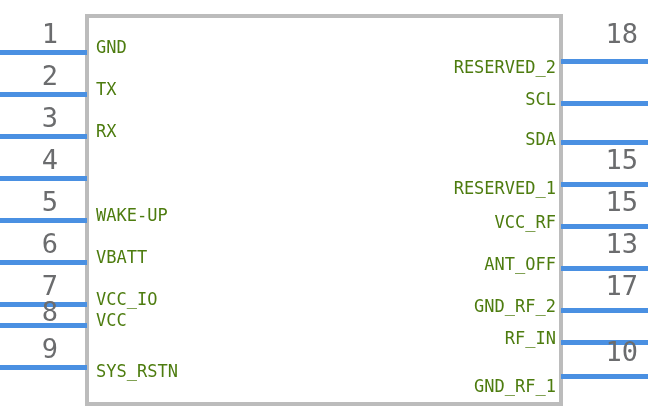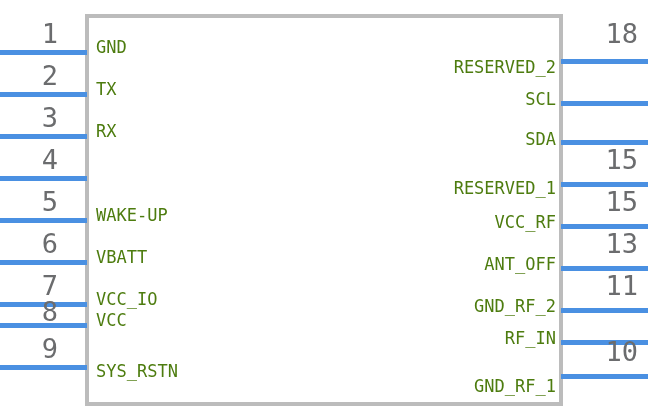--- a/index.html
+++ b/index.html
@@ -134,21 +134,21 @@
 
   <div class="pin-wire right" style="top:224px"></div>
   <div class="pin-number right" style="top:188px">15</div>
   <div class="pin-name right" style="top:199px">VCC_RF</div>
 
   <div class="pin-wire right" style="top:266px"></div>
   <div class="pin-number right" style="top:230px">13</div>
   <div class="pin-name right" style="top:241px">ANT_OFF</div>
 
   <div class="pin-wire right" style="top:308px"></div>
-  <div class="pin-number right" style="top:272px">11</div>
+  <div class="pin-number right" style="top:272px">17</div>
   <div class="pin-name right" style="top:283px">GND_RF_2</div>
 
   <div class="pin-wire right" style="top:340px"></div>
   <div class="pin-name right" style="top:315px">RF_IN</div>
 
   <div class="pin-wire right" style="top:374px"></div>
   <div class="pin-number right" style="top:338px">10</div>
   <div class="pin-name right" style="top:363px">GND_RF_1</div>
 
 </div>

